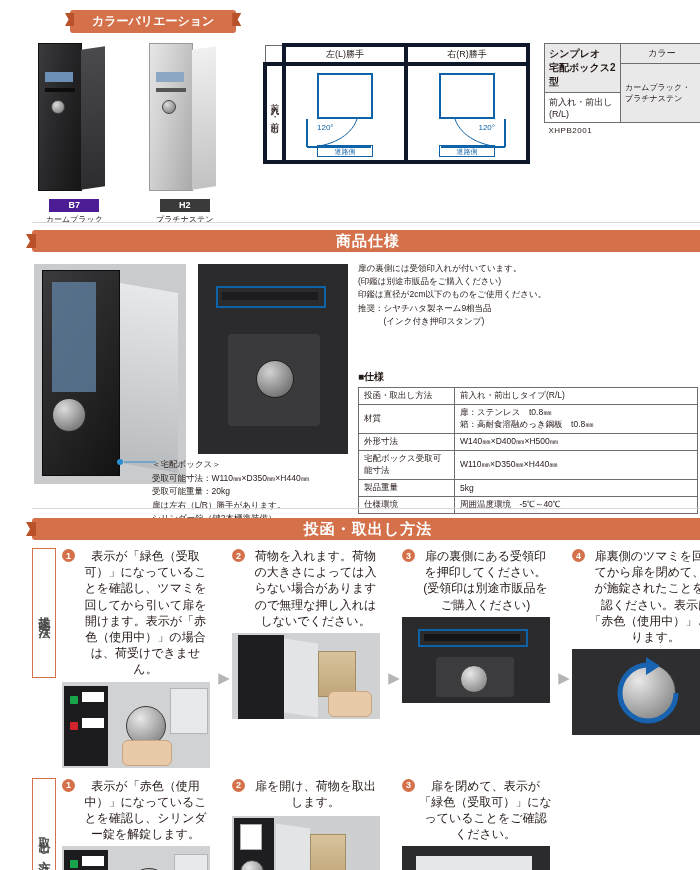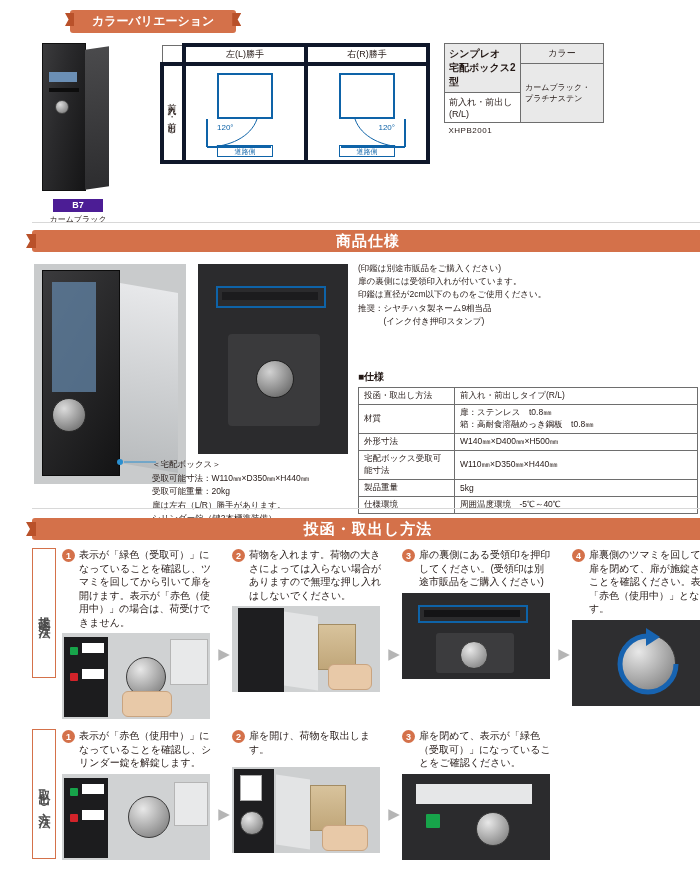--- a/index.html
+++ b/index.html
@@ -151,21 +151,21 @@
     background:#fff;
   }
   .steps { display:flex; flex:1; }
   .step { width:150px; margin-right:4px; position:relative; }
   .step-head { display:flex; align-items:flex-start; min-height:34px; }
   .num {
     flex:0 0 auto; width:13px; height:13px; border-radius:50%;
     background:#d4714a; color:#fff; font-size:9px; font-weight:bold;
     display:flex; align-items:center; justify-content:center; margin-right:4px; margin-top:1px;
   }
-  .step-txt { font-size:10px; line-height:1.35; }
+  .step-txt { font-size:12px; line-height:1.35;text-align:center; }
   .step-img { position:relative; width:148px; height:86px; margin-top:4px; background:#bdbdbd; overflow:hidden; }
   .arrow {
     width:16px; display:flex; align-items:center; justify-content:center;
     color:#b5b5b5; font-size:15px; padding-top:40px;
   }
   .row2 { margin-top:10px; }
   .green-dot { position:absolute; width:8px; height:8px; background:#17a44a; border-radius:1px; }
   .red-dot { position:absolute; width:8px; height:8px; background:#d2232a; border-radius:1px; }
   .knob { position:absolute; border-radius:50%; background:radial-gradient(circle at 35% 30%,#e8e8e8,#6f6f6f); border:1px solid #3a3a3a; }
   .pkg { position:absolute; background:linear-gradient(180deg,#d8c39c,#c0a679); border:1px solid #a38c63; }
@@ -189,20 +189,32 @@
             <div class="side"></div>
             <div class="panel-lbl" style="top:28px;"></div>
             <div class="slot" style="top:44px;"></div>
             <div class="dial" style="top:56px;"></div>
           </div>
         </div>
         <div class="swatch sw-black">B7</div>
         <div class="prod-cap">カームブラック</div>
       </div>
 
+      <div class="prod">
+        <div class="prod-img">
+          <div class="box-silver">
+            <div class="side"></div>
+            <div class="panel-lbl" style="top:28px;background:#8ba7c4;"></div>
+            <div class="slot" style="top:44px;background:#555;"></div>
+            <div class="dial" style="top:56px;"></div>
+          </div>
+        </div>
+        <div class="swatch sw-silver">H2</div>
+        <div class="prod-cap">プラチナステン</div>
+      </div>
 
       <div style="margin-left:10px;">
         <table class="hand-table">
           <tbody>
               <tr>
             <td style="width:22px;border:none;"></td>
             <td class="hand-head" style="width:118px;">左(L)勝手</td>
             <td class="hand-head" style="width:118px;">右(R)勝手</td>
           </tr>
           <tr>
@@ -298,22 +310,22 @@
           <div>シリンダー錠（鍵2本標準装備）</div>
         </div>
         <svg style="position:absolute;left:78px;top:188px;width:48px;height:20px;" viewBox="0 0 48 20">
           <path d="M46 12 L14 12" stroke="#2a8fd0" stroke-width="1" fill="none"></path>
           <circle cx="10" cy="12" r="3" fill="#2a8fd0"></circle>
         </svg>
       </div>
 
       <div class="spec-right">
         <div class="note-txt">
+          <div>扉の裏側には受領印入れが付いています。</div>
           <div>(印鑑は別途市販品をご購入ください)</div>
-          <div>扉の裏側には受領印入れが付いています。</div>
           <div>印鑑は直径が2cm以下のものをご使用ください。</div>
           <div>推奨：シヤチハタ製ネーム9相当品</div>
           <div>　　　(インク付き押印スタンプ)</div>
         </div>
 
         <div class="spec-sub" style="margin-top:42px;">■仕様</div>
 
         <table class="spec-table">
           <tbody>
               <tr>

